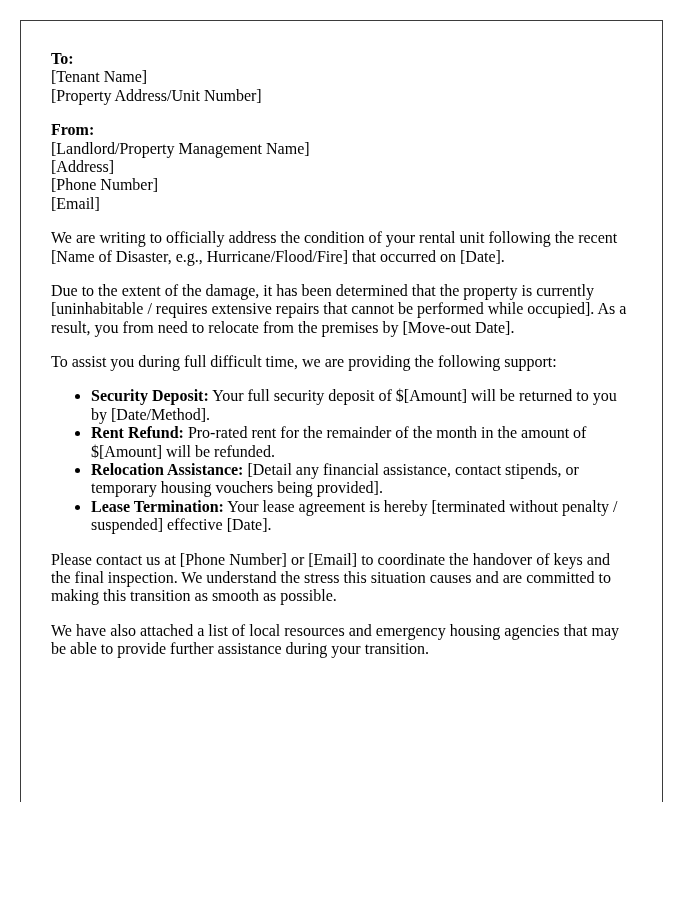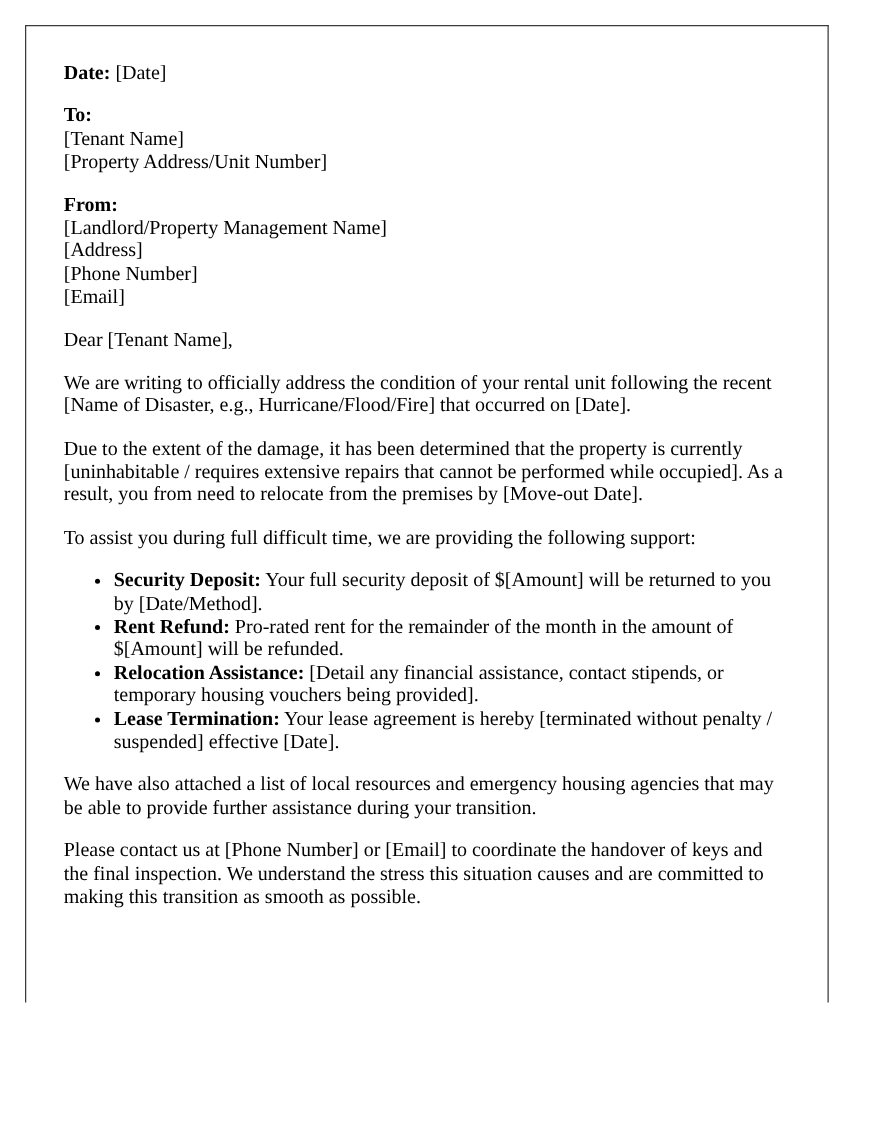--- a/index.html
+++ b/index.html
@@ -42,50 +42,48 @@
   }
   .bold {
     font-weight: bold;
   }
 </style>
 </head>
 <body>
 
 <div class="page">
 
-  <p><b class="bold">Date:</b> <span>[Date]</span></p>
 
   <p>
     <b class="bold">To:</b><br>
     <span>[Tenant Name]</span><br>
     <span>[Property Address/Unit Number]</span>
   </p>
 
   <p>
     <b class="bold">From:</b><br>
     <span>[Landlord/Property Management Name]</span><br>
     <span>[Address]</span><br>
     <span>[Phone Number]</span><br>
     <span>[Email]</span>
   </p>
 
 
-  <p>Dear [Tenant Name],</p>
 
   <p>We are writing to officially address the condition of your rental unit following the recent [Name of Disaster, e.g., Hurricane/Flood/Fire] that occurred on [Date].</p>
 
   <p>Due to the extent of the damage, it has been determined that the property is currently [uninhabitable / requires extensive repairs that cannot be performed while occupied]. As a result, you from need to relocate from the premises by [Move-out Date].</p>
 
   <p>To assist you during full difficult time, we are providing the following support:</p>
 
   <ul>
     <li><b class="bold">Security Deposit:</b><span> Your full security deposit of $[Amount] will be returned to you by [Date/Method].</span></li>
     <li><b class="bold">Rent Refund:</b><span> Pro-rated rent for the remainder of the month in the amount of $[Amount] will be refunded.</span></li>
     <li><b class="bold">Relocation Assistance:</b><span> [Detail any financial assistance, contact stipends, or temporary housing vouchers being provided].</span></li>
     <li><b class="bold">Lease Termination:</b><span> Your lease agreement is hereby [terminated without penalty / suspended] effective [Date].</span></li>
   </ul>
 
+  <p>Please contact us at [Phone Number] or [Email] to coordinate the handover of keys and the final inspection. We understand the stress this situation causes and are committed to making this transition as smooth as possible.</p>
+
   <p>We have also attached a list of local resources and emergency housing agencies that may be able to provide further assistance during your transition.</p>
-
-  <p>Please contact us at [Phone Number] or [Email] to coordinate the handover of keys and the final inspection. We understand the stress this situation causes and are committed to making this transition as smooth as possible.</p>
 
 
 </div>
 
 </body></html>

